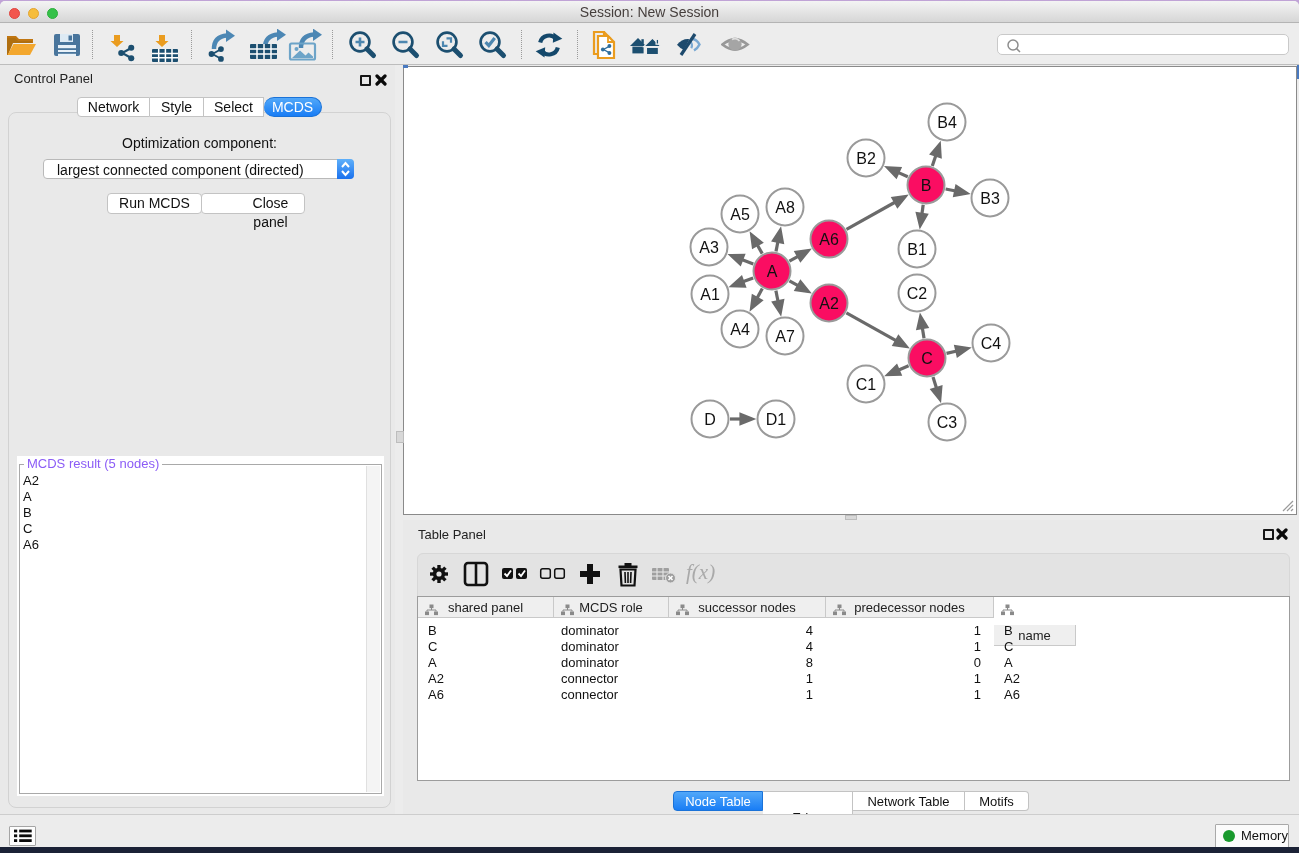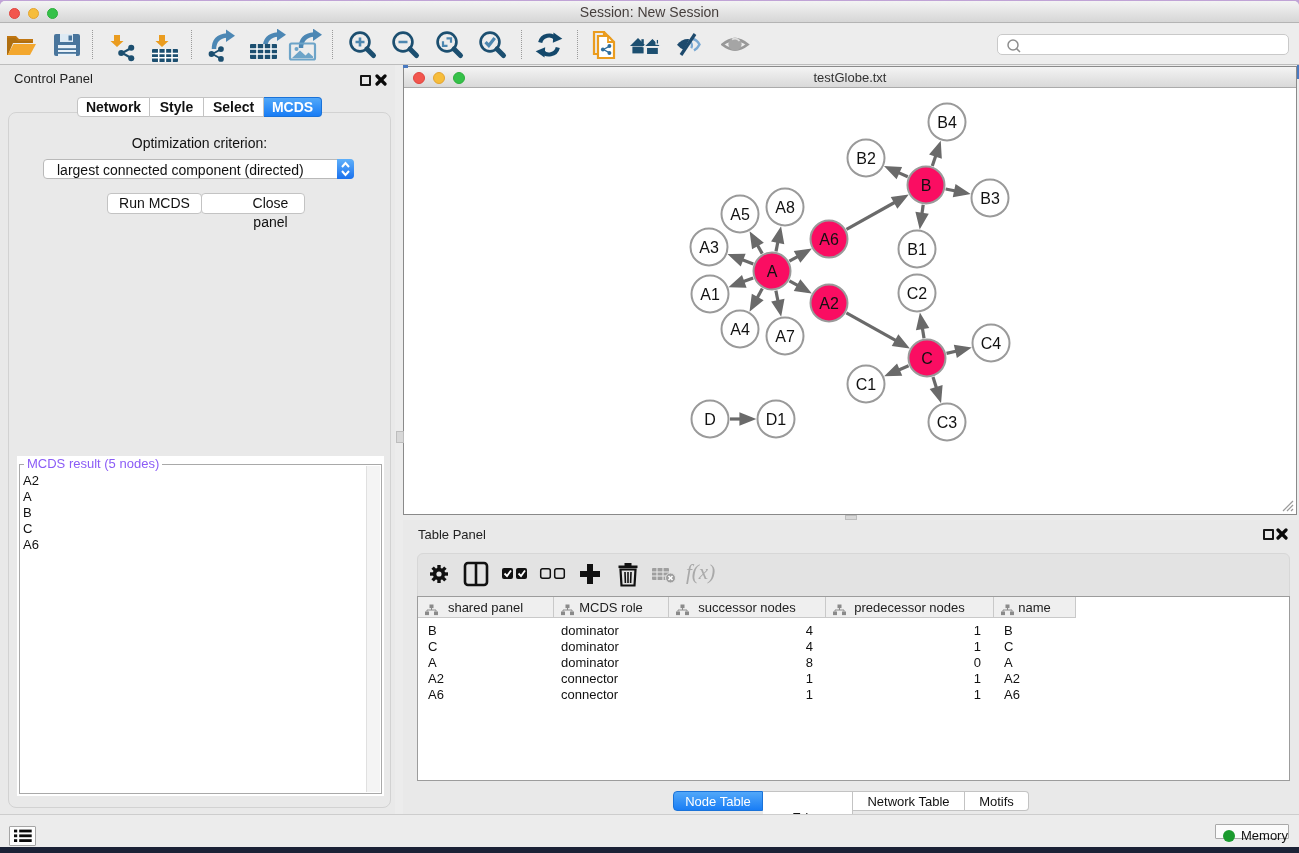--- a/index.html
+++ b/index.html
@@ -13,24 +13,24 @@
 .light { position:absolute; top:7px; width:11px; height:11px; border-radius:50%; }
 
 #toolbar { position:absolute; left:0; top:23px; width:100%; height:41px; background:#ededed; border-bottom:1px solid #bdbdbd; }
 .tbsep { position:absolute; top:6px; height:29px; width:0; border-left:1px dotted #9a9a9a; }
 .tbi { position:absolute; top:5px; }
 #searchbox { position:absolute; left:997px; top:10px; width:292px; height:21px; background:#fff; border:1px solid #c9c9c9; border-radius:5px; }
 
 #cpanel { position:absolute; left:0; top:64px; width:395px; height:749px; background:#e9e9e9; }
 #cpanel .hdr { position:absolute; left:14px; top:6px; font-size:13px; color:#222; }
 #cpTabs { position:absolute; left:77px; top:32px; height:20px; z-index:3; }
-.tab { float:left; height:20px; background:#fff; border:1px solid #c3c3c3; border-left:none; font-size:14px; color:#111; text-align:center; line-height:19px;font-weight:bold; }
+.tab { float:left; height:20px; background:#fff; border:1px solid #c3c3c3; border-left:none; font-size:14px; color:#111; text-align:center; line-height:19px; }
 .tab.first { border-left:1px solid #c3c3c3; border-radius:4px 0 0 4px; }
 .tab.last { border-radius:0 4px 4px 0; }
-.tab.sel { background:linear-gradient(#52a8f9,#197df5); border-color:#1a72d8; color:#fff; }
+.tab.sel { background:linear-gradient(#52a8f9,#197df5); border-color:#1a72d8; color:#fff;border-radius:10px; }
 #cpInner { position:absolute; left:8px; top:47px; width:383px; height:696px; background:#e9e9e9; border:1px solid #d2d2d2; border-radius:8px; }
 #optlabel { position:absolute; left:0; top:22px; width:100%; text-align:center; font-size:14px; color:#111; }
 #combo { position:absolute; left:34px; top:46px; width:311px; height:20px; background:#fff; border:1px solid #b9b9b9; border-radius:4px;text-decoration:underline; }
 #combo .txt { position:absolute; left:13px; top:2px; font-size:14px; color:#111; }
 #combo .btn { position:absolute; right:-1px; top:-1px; width:17px; height:20px; background:linear-gradient(#5fb0fa,#1a71ee); border-radius:0 4px 4px 0; }
 .pbtn { position:absolute; top:80px; height:21px; background:#fff; border:1px solid #c3c3c3; border-radius:4px; font-size:14px; color:#111; text-align:center; line-height:19px; }
 #resultbox { position:absolute; left:8px; top:343px; width:367px; height:340px; background:#fff; }
 #resultbox .bord { position:absolute; left:2px; top:8px; right:2px; bottom:2px; border:1px solid #a9a9a9; }
 #resultbox .lbl { position:absolute; left:7px; top:0px; background:#fff; padding:0 3px; font-size:13px; color:#8b5cf6; }
 #resultbox .items { position:absolute; left:6px; top:17px; font-size:13px; color:#111; line-height:16px; }
@@ -48,21 +48,21 @@
 .thead { position:absolute; top:0; height:21px; background:#efefef; border-right:1px solid #c9c9c9; border-bottom:1px solid #c9c9c9; font-size:13px; color:#222; text-align:center; line-height:21px; }
 .trow { position:absolute; font-size:13px; color:#111; height:16px; line-height:16px; }
 #btabs { position:absolute; left:270px; top:271px; height:20px; }
 .btab { float:left; height:20px; background:#fff; border:1px solid #c3c3c3; border-left:none; font-size:13px; color:#111; text-align:center; line-height:19px; padding:0 12px; }
 .btab.first { border-left:1px solid #c3c3c3; border-radius:4px 0 0 4px; }
 .btab.last { border-radius:0 4px 4px 0; }
 .btab.sel { background:linear-gradient(#52a8f9,#197df5); border-color:#1a72d8; color:#fff; }
 
 #statusbar { position:absolute; left:0; top:813px; width:1299px; height:34px; background:#ececec; border-top:1px solid #cdcdcd; }
 #listbtn { position:absolute; left:9px; top:11px; width:27px; height:20px; background:#fdfdfd; border:1px solid #a5a5a5; border-radius:1px; }
-#membtn { position:absolute; right:10px; top:9px; width:74px; height:15px; background:#fbfbfb; border:1px solid #a9a9a9; border-radius:1px; font-size:13px; color:#111; }
+#membtn { position:absolute; right:10px; top:9px; width:74px; height:29px; background:#fbfbfb; border:1px solid #a9a9a9; border-radius:1px; font-size:13px; color:#111; }
 </style>
 </head>
 <body>
 <div id="deskbottom"></div>
 <div id="appwin">
   <div id="titlebar">
     <div class="light" style="left:9px;background:#f2564e;border:1px solid #df4540;"></div>
     <div class="light" style="left:28px;background:#f6bd3b;border:1px solid #e3a431;"></div>
     <div class="light" style="left:47px;background:#35c149;border:1px solid #2daf3c;"></div>
     <div class="t">Session: New Session</div>
@@ -227,47 +227,41 @@
           <line x1="10" y1="2" x2="2" y2="10"></line>
         </g>
       </svg>
     <div id="cpTabs">
       <div class="tab first" style="width:73px;">Network</div>
         <div class="tab" style="width:54px;">Style</div>
         <div class="tab" style="width:60px;">Select</div>
         <div class="tab sel last" style="width:58px;">MCDS</div>
     </div>
     <div id="cpInner">
-      <div id="optlabel">Optimization criterion:</div>
+      <div id="optlabel">Optimization component:</div>
       <div id="combo">
           <span class="txt">largest connected component (directed)</span>
           <span class="btn">
             <svg style="position:absolute;" width="17" height="20">
               <path d="M5 8 L8.5 4 L12 8" fill="none" stroke="#fff" stroke-width="2"></path>
               <path d="M5 12 L8.5 16 L12 12" fill="none" stroke="#fff" stroke-width="2"></path>
             </svg>
           </span>
         </div>
       <div class="pbtn" style="left:98px;width:95px;">Run MCDS</div>
       <div class="pbtn" style="left:192px;width:104px;padding-left:35px;">Close panel</div>
       <div id="resultbox">
         <div class="bord"></div>
         <div class="lbl">MCDS result (5 nodes)</div>
         <div class="sb"></div>
         <div class="items">A2<br>A<br>B<br>C<br>A6</div>
       </div>
     </div>
   </div>
   <div id="gwin">
-    <div id="gtitle">
-      <div class="glight" style="left:9px;background:#f2564e;border:1px solid #df4540;"></div>
-      <div class="glight" style="left:29px;background:#f6bd3b;border:1px solid #e3a431;"></div>
-      <div class="glight" style="left:49px;background:#35c149;border:1px solid #2daf3c;"></div>
-      <div class="t">testGlobe.txt</div>
-    </div>
     <div id="graphsvg" style="position:absolute;left:0;top:22px;"><svg width="892" height="419">
           <g stroke="#6a6a6a" stroke-width="3.2" fill="#6a6a6a">
             <line x1="349.2" y1="189.0" x2="338.8" y2="192.8"></line>
             <polygon points="328.5,196.7 337.3,188.7 340.3,197.0"></polygon>
             <line x1="349.3" y1="174.9" x2="337.7" y2="170.5"></line>
             <polygon points="327.4,166.5 339.3,166.3 336.1,174.6"></polygon>
             <line x1="358.2" y1="164.6" x2="353.1" y2="155.5"></line>
             <polygon points="347.7,145.9 357.0,153.4 349.3,157.7"></polygon>
             <line x1="372.0" y1="162.4" x2="374.0" y2="152.3"></line>
             <polygon points="376.2,141.5 378.3,153.2 369.7,151.4"></polygon>
@@ -463,21 +457,21 @@
         <div style="position:absolute;left:415px;top:5px;"><svg width="13" height="12">
             <g fill="#8a8a8a">
               <rect x="4.5" y="0.5" width="4" height="3.6"></rect>
               <rect x="0" y="7.5" width="4" height="3.6"></rect>
               <rect x="9" y="7.5" width="4" height="3.6"></rect>
             </g>
             <g stroke="#8a8a8a" stroke-width="1">
               <path d="M6.5 4 L6.5 6 M2 7.5 L2 6 L11 6 L11 7.5" fill="none"></path>
             </g>
           </svg></div>
-        <div class="thead" style="left:576px;width:82px;">name</div>
+        <div class="thead" style="left:576px;width:82px;margin-top:28px;">name</div>
         <div style="position:absolute;left:583px;top:5px;"><svg width="13" height="12">
             <g fill="#8a8a8a">
               <rect x="4.5" y="0.5" width="4" height="3.6"></rect>
               <rect x="0" y="7.5" width="4" height="3.6"></rect>
               <rect x="9" y="7.5" width="4" height="3.6"></rect>
             </g>
             <g stroke="#8a8a8a" stroke-width="1">
               <path d="M6.5 4 L6.5 6 M2 7.5 L2 6 L11 6 L11 7.5" fill="none"></path>
             </g>
           </svg></div>

